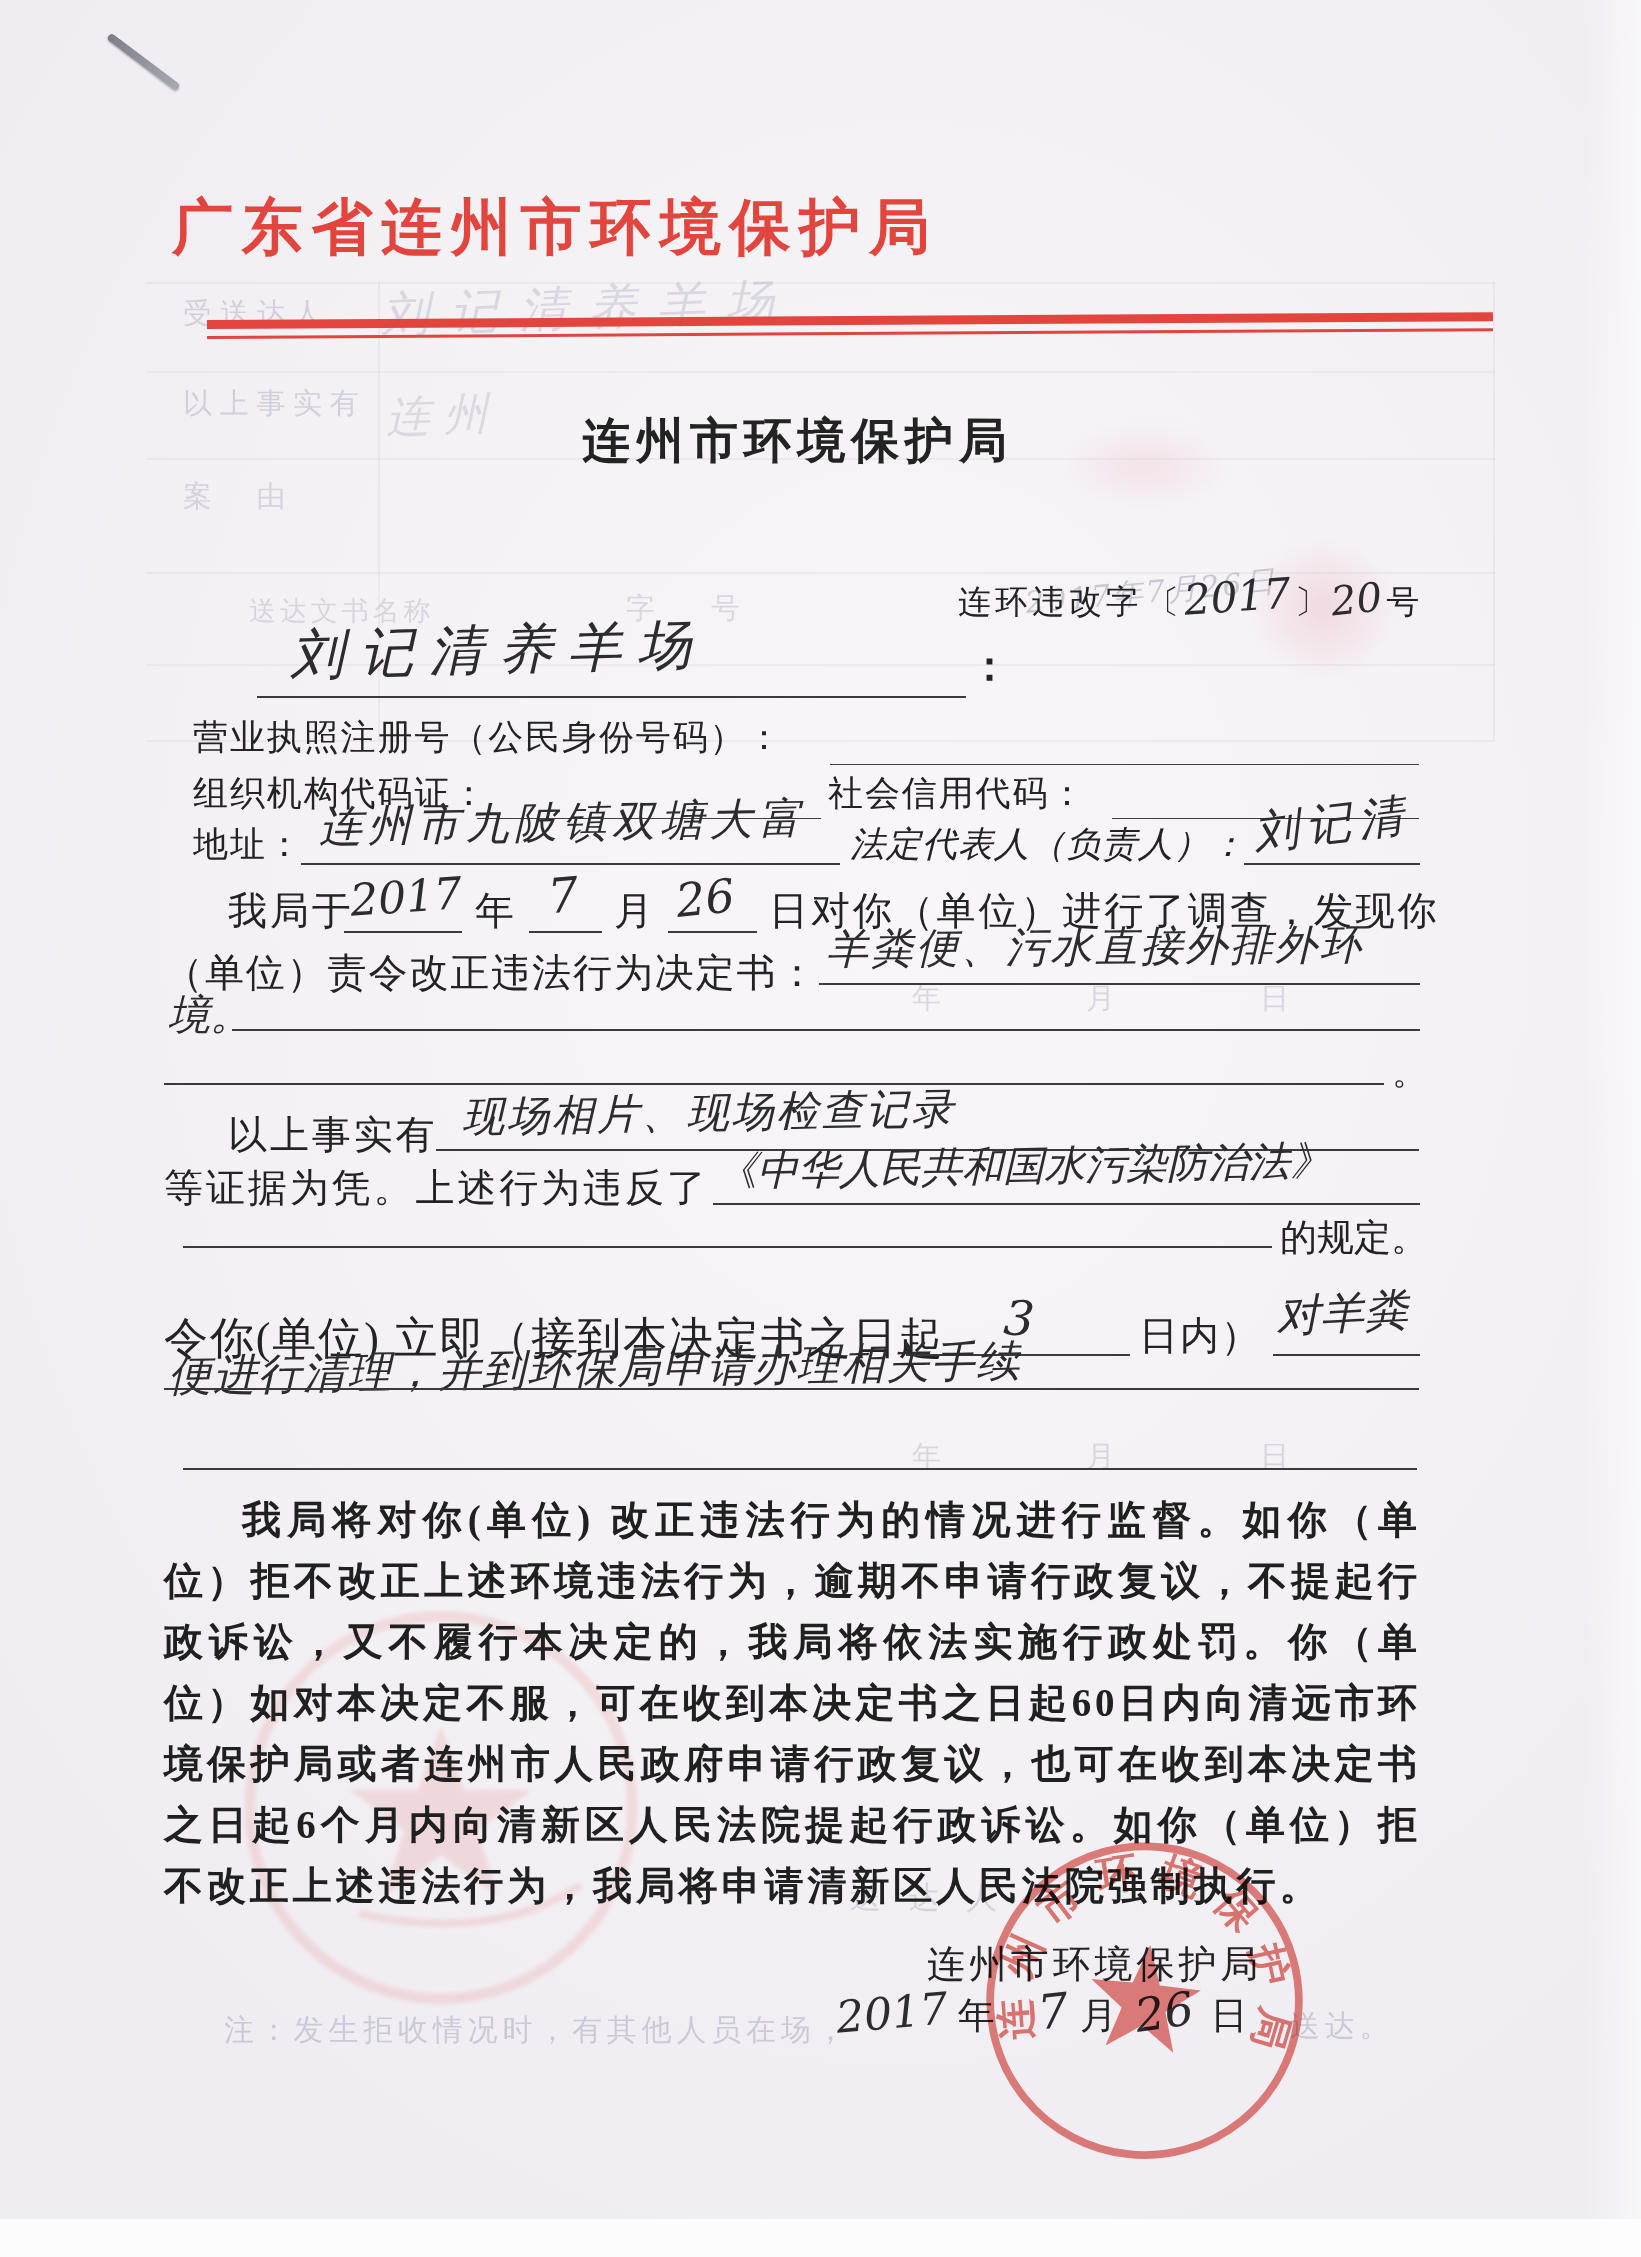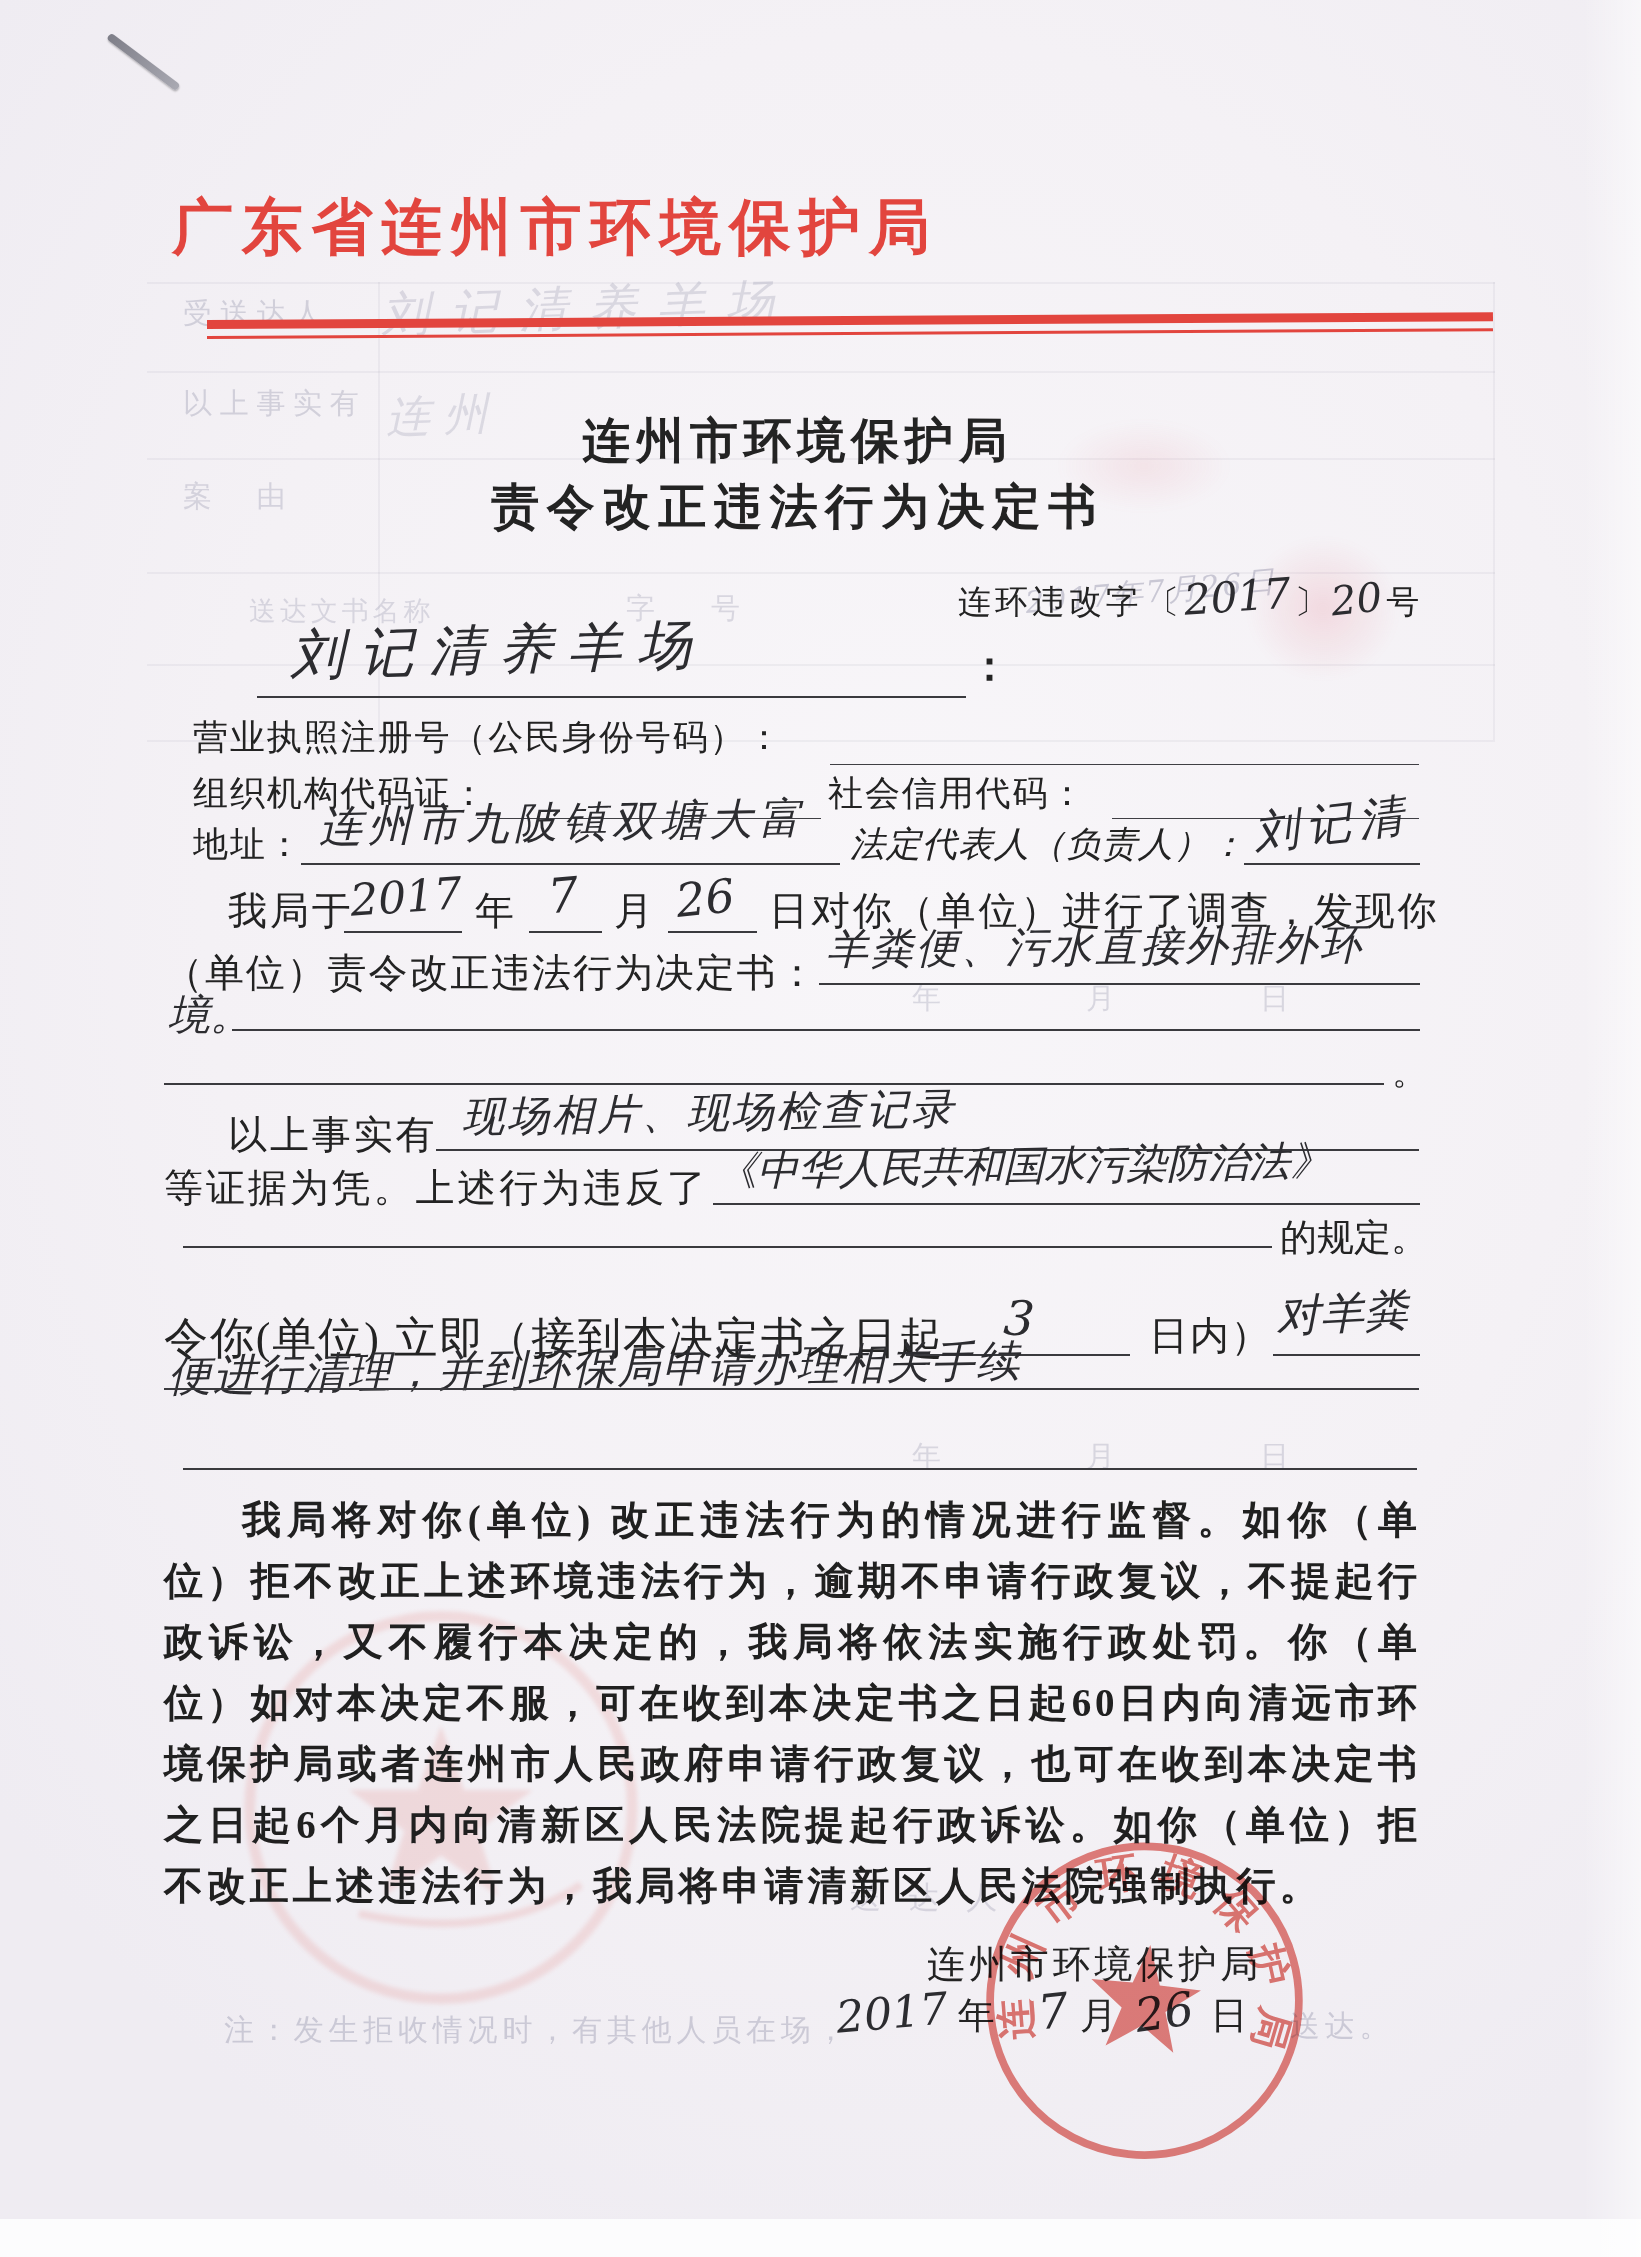--- a/index.html
+++ b/index.html
@@ -69,21 +69,20 @@
 
   <div class="abs" style="left:100px;top:58px;width:87px;height:7.7px;background:linear-gradient(90deg,#7e7e88,#a9a9b2);border-radius:3.9px;transform:rotate(37deg);box-shadow:1px 1px 1.9px rgba(0,0,0,.25);"></div>
   <div class="abs" style="left:0;top:2219px;width:1641px;height:39px;background:#fcfcfd;"></div>
   <div class="abs" style="left:1583px;top:0;width:58px;height:2257px;background:linear-gradient(90deg,rgba(255,255,255,0),rgba(255,255,255,.55));"></div>
 
   <div class="abs printed red" style="left:172px;top:187px;font-size:61px;font-weight:bold;letter-spacing:8.7px;">广东省连州市环境保护局</div>
   <div class="abs rule" style="left:207px;top:320px;width:1286px;height:8.7px;"></div>
   <div class="abs rule" style="left:207px;top:336px;width:1286px;height:3.4px;"></div>
 
   <div class="abs center-wrap printed" style="top:409px;font-size:48px;font-weight:bold;letter-spacing:5.8px;">连州市环境保护局</div>
-  <div class="abs center-wrap printed" style="top:475px;font-size:48px;font-weight:bold;letter-spacing:7.7px;">责令改正违法行为决定书</div>
 
   <div class="abs" style="left:958px;top:574px;">
     <span class="printed" style="font-size:33px;letter-spacing:3.9px;">连环违改字</span>
     <span class="printed" style="font-size:33px;">〔</span>
     <span class="hw" style="font-size:42px;display:inline-block;transform:rotate(-4deg) translateY(-1.9px);">2017</span>
     <span class="printed" style="font-size:33px;">〕</span>
     <span class="hw" style="font-size:40px;display:inline-block;transform:rotate(-6deg);">20</span>
     <span class="printed" style="font-size:33px;">号</span>
   </div>
 
@@ -134,21 +133,21 @@
   <div class="abs printed" style="left:164px;top:1161px;font-size:39px;letter-spacing:2.9px;">等证据为凭。上述行为违反了</div>
   <div class="abs hw" style="left:716px;top:1139px;font-size:41px;transform:rotate(-1deg);">《中华人民共和国水污染防治法》</div>
   <div class="abs ul" style="left:713px;top:1203px;width:707px;"></div>
 
   <div class="abs ul" style="left:183px;top:1246px;width:1089px;"></div>
   <div class="abs printed" style="left:1280px;top:1213px;font-size:37px;">的规定。</div>
 
   <div class="abs printed" style="left:164px;top:1309px;font-size:44px;letter-spacing:1.9px;">令你(单位) 立即（接到本决定书之日起</div>
   <div class="abs hw" style="left:1004px;top:1290px;font-size:48px;transform:rotate(4deg);">3</div>
   <div class="abs ul" style="left:906px;top:1354px;width:224px;"></div>
-  <div class="abs printed" style="left:1139px;top:1309px;font-size:39px;letter-spacing:1.9px;margin-left:10px;">日内）</div>
+  <div class="abs printed" style="left:1139px;top:1309px;font-size:39px;letter-spacing:1.9px;">日内）</div>
   <div class="abs hw" style="left:1276px;top:1284px;font-size:44px;transform:rotate(-3deg);">对羊粪</div>
   <div class="abs ul" style="left:1273px;top:1354px;width:147px;"></div>
 
   <div class="abs hw" style="left:168px;top:1340px;font-size:43px;letter-spacing:1.9px;transform:rotate(-1deg);">便进行清理，并到环保局申请办理相关手续</div>
   <div class="abs ul" style="left:164px;top:1388px;width:1255px;"></div>
 
   <div class="abs ul" style="left:183px;top:1468px;width:1234px;"></div>
 
   <div class="abs para" style="left:164px;top:1489px;width:1257px;font-weight:bold;">我局将对你(单位) 改正违法行为的情况进行监督。如你（单位）拒不改正上述环境违法行为，逾期不申请行政复议，不提起行政诉讼，又不履行本决定的，我局将依法实施行政处罚。你（单位）如对本决定不服，可在收到本决定书之日起60日内向清远市环境保护局或者连州市人民政府申请行政复议，也可在收到本决定书之日起6个月内向清新区人民法院提起行政诉讼。如你（单位）拒不改正上述违法行为，我局将申请清新区人民法院强制执行。</div>
 

